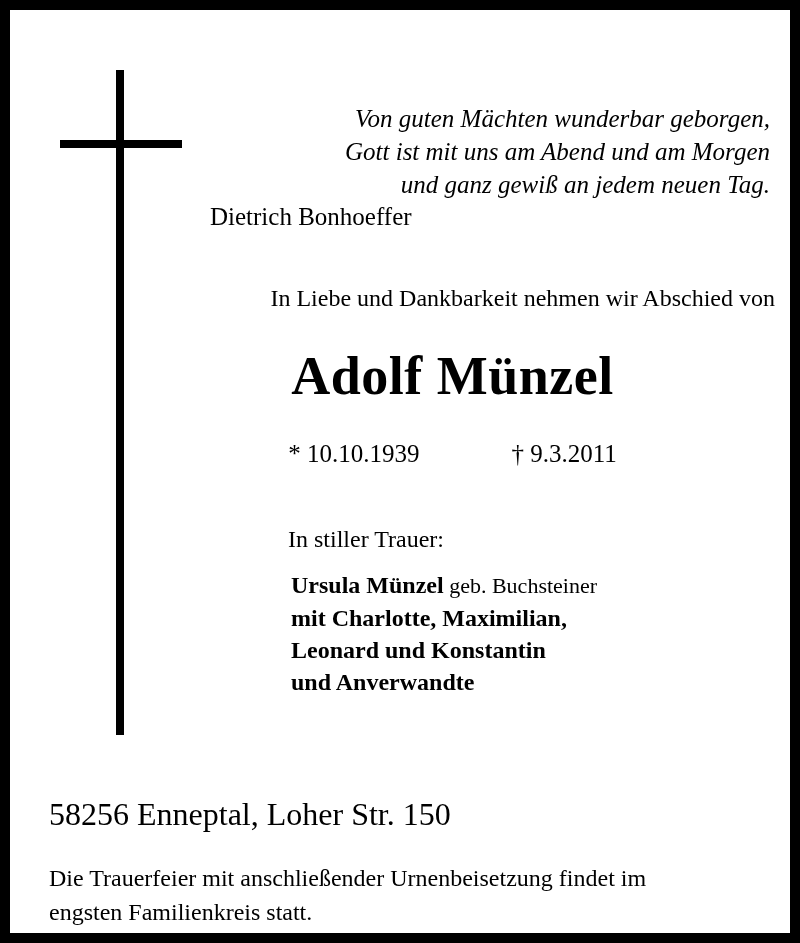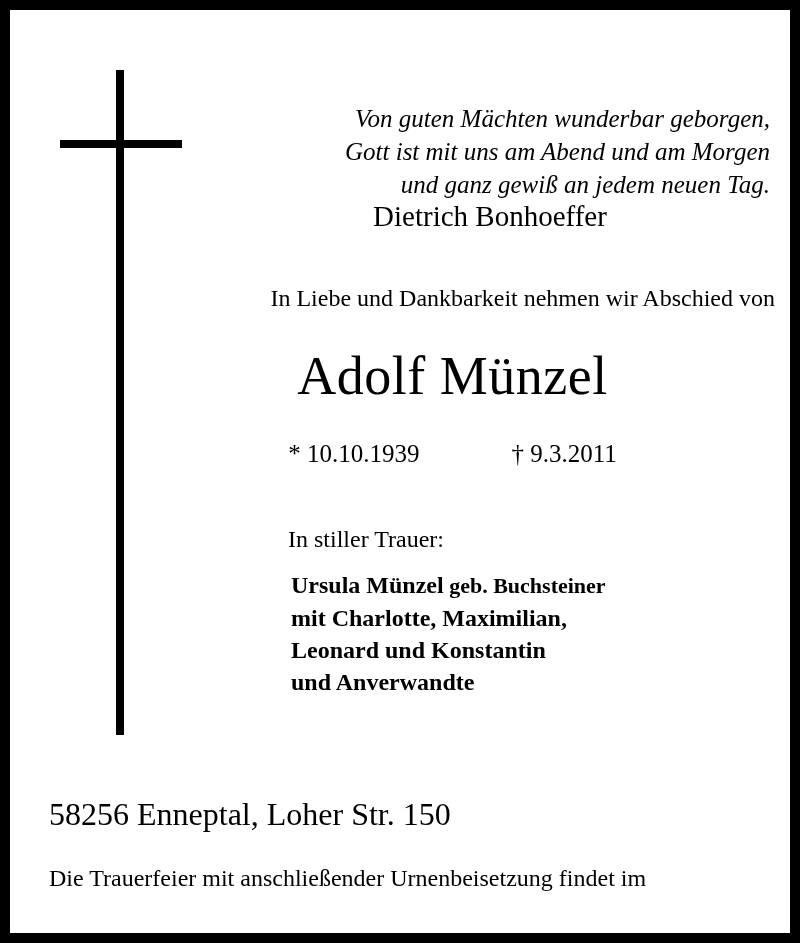--- a/index.html
+++ b/index.html
@@ -69,23 +69,23 @@
   }
   .verse .line {
     display: block;
     white-space: nowrap;
   }
   .verse-author {
     position: absolute;
     left: 200px;
     top: 190px;
     width: 560px;
-    text-align: center;
+    text-align: left;
     font-style: normal;
-    font-size: 29px;
+    font-size: 25px;
     line-height: 33px;
   }
 
   
   .intro {
     position: absolute;
     left: 120px;
     top: 267px;
     width: 645px;
     text-align: right;
@@ -94,21 +94,21 @@
   }
 
   
   .name {
     position: absolute;
     left: 120px;
     top: 335px;
     width: 645px;
     text-align: center;
     font-size: 54px;
-    font-weight: normal;
+    font-weight: bold;
     letter-spacing: 0.5px;
   }
 
   
   .dates {
     position: absolute;
     left: 120px;
     top: 430px;
     width: 645px;
     text-align: center;
@@ -125,21 +125,21 @@
   }
   .mourn-list {
     position: absolute;
     left: 281px;
     top: 559px;
     font-size: 24px;
     font-weight: bold;
     line-height: 32px;
   }
   .mourn-list .row { display: block; white-space: nowrap; }
-  .mourn-list .thin { font-weight: bold; font-size: 22px; }
+  .mourn-list .thin { font-weight: normal; font-size: 22px; }
 
   
   .address {
     position: absolute;
     left: 39px;
     top: 786px;
     font-size: 32px;
   }
   .notice {
     position: absolute;
@@ -184,16 +184,17 @@
       <span class="row"><span>Ursula Münzel</span><span class="thin"> geb. Buchsteiner</span></span>
       <span class="row"><span>mit Charlotte, Maximilian,</span></span>
       <span class="row"><span>Leonard und Konstantin</span></span>
       <span class="row"><span>und Anverwandte</span></span>
     </div>
 
     <div class="address">58256 Enneptal, Loher Str. 150</div>
 
     <div class="notice">
       <span class="line">Die Trauerfeier mit anschließender Urnenbeisetzung findet im</span>
+      <span class="line">engsten Familienkreis statt.</span>
     </div>
 
   </div>
 </div>
 
 </body></html>

